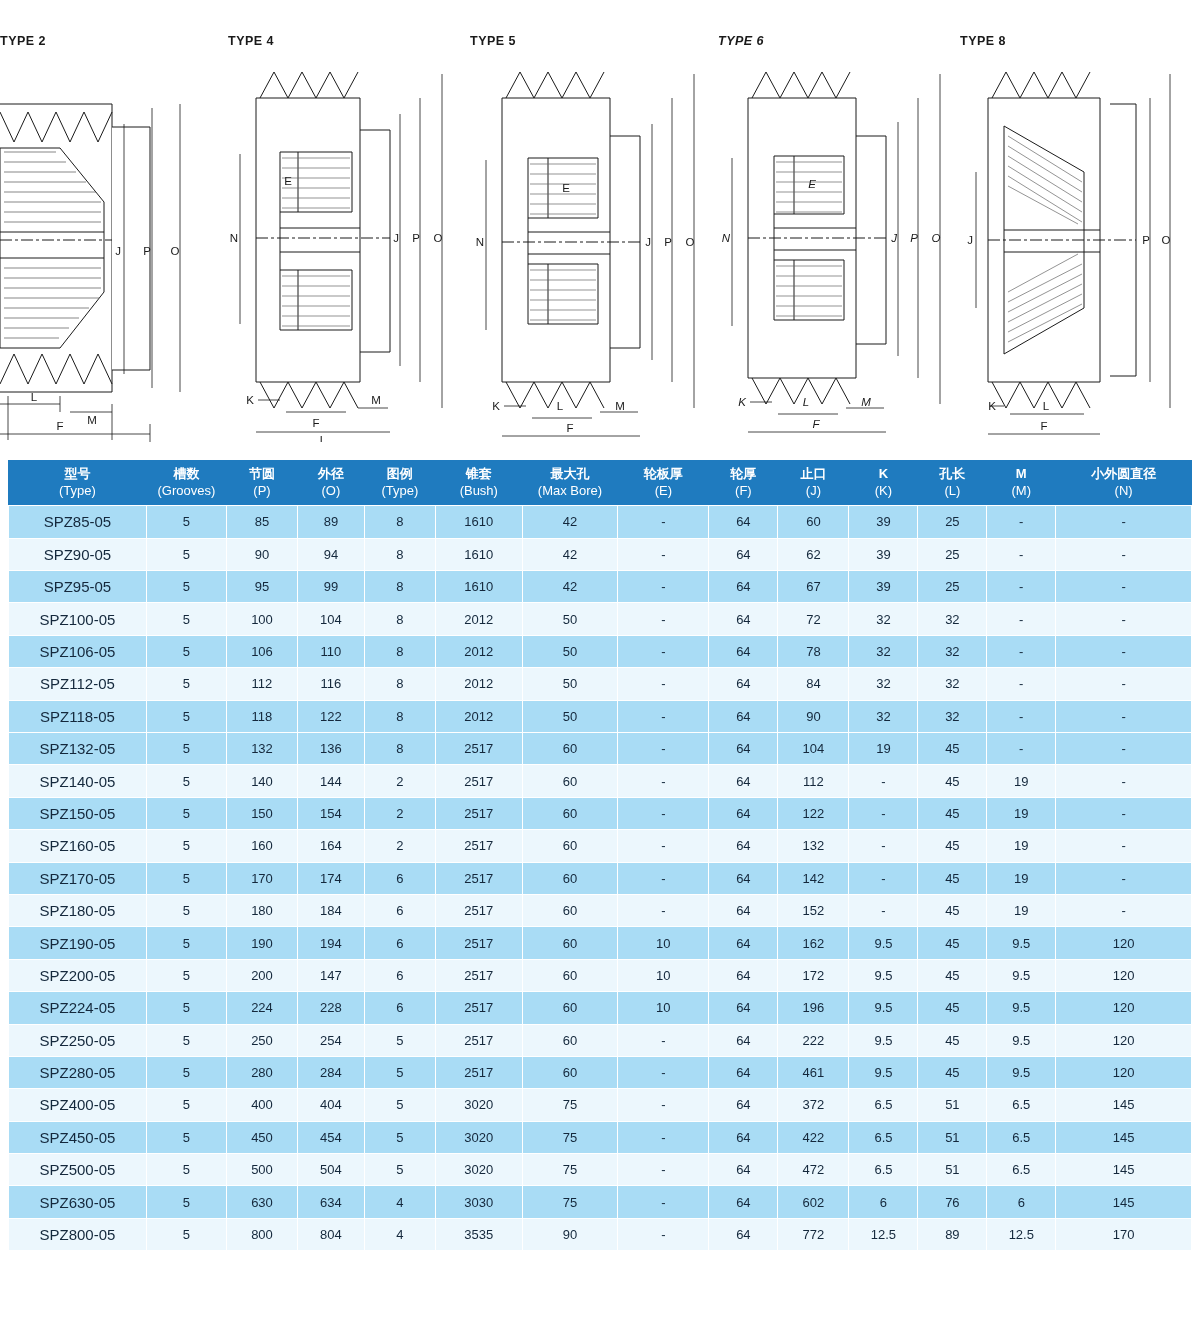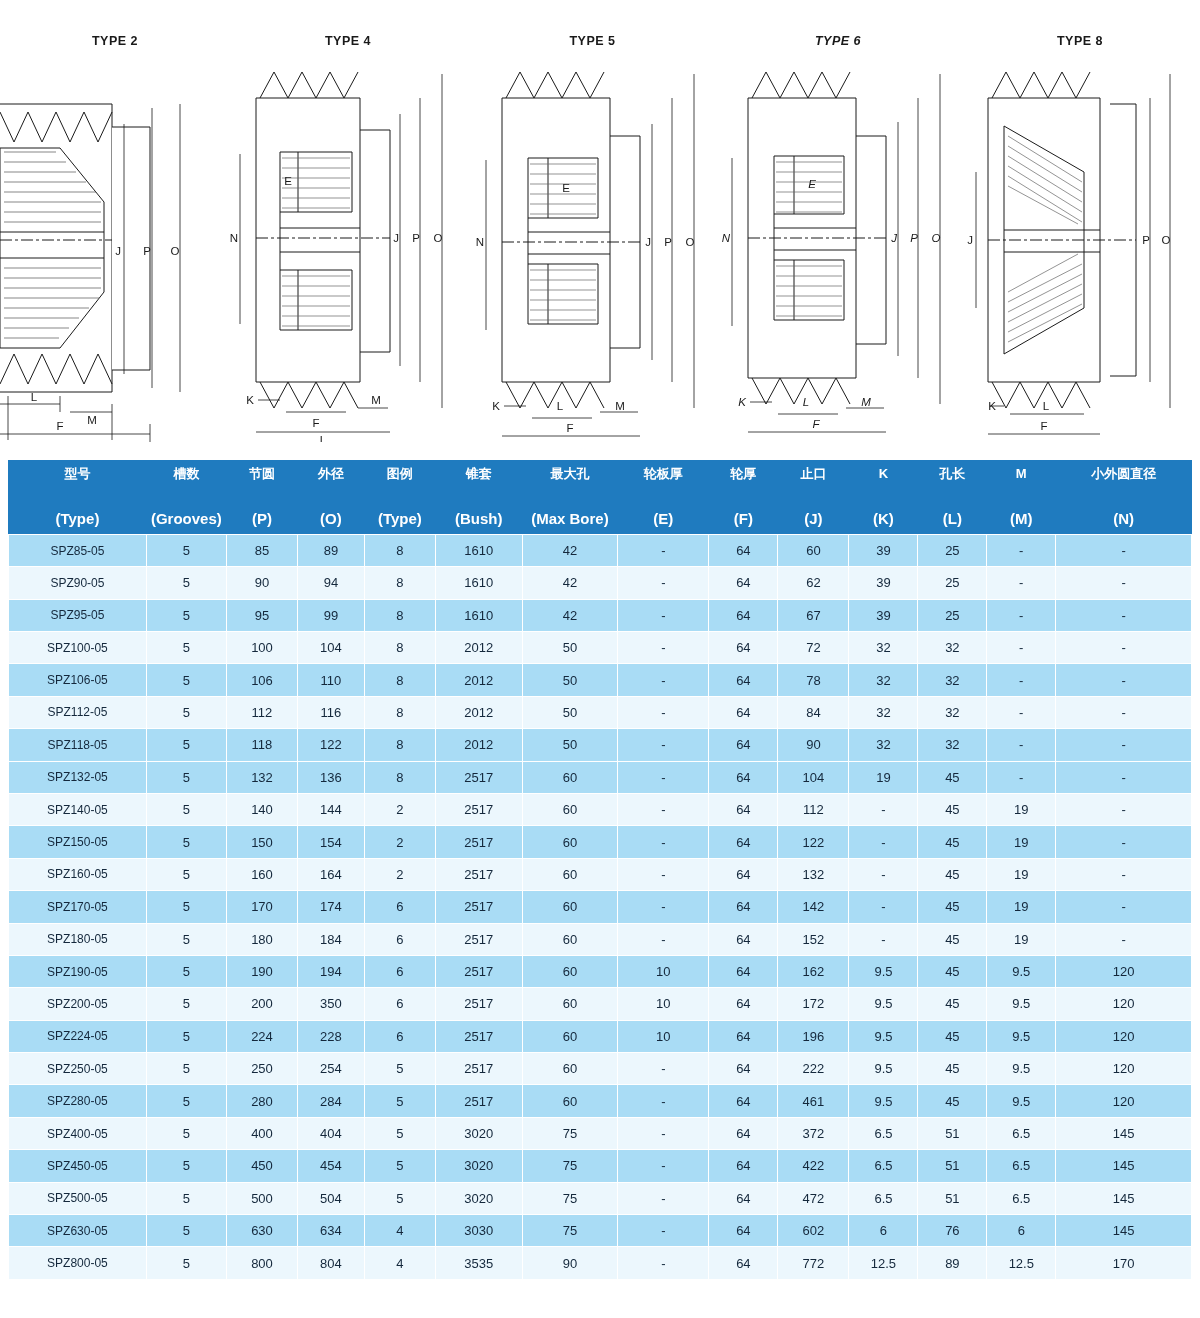--- a/index.html
+++ b/index.html
@@ -23,21 +23,20 @@
   }
   .fig {
     position: absolute;
     top: 18px;
     height: 420px;
   }
   .fig-title {
     position: absolute;
     top: 16px;
     width: 100%;
-    text-align: center;
     font-size: 12.5px;
     font-weight: bold;
     color: #1a1a1a;
     letter-spacing: 0.5px;
   }
   .fig svg { position: absolute; top: 34px; left: 0; }
 
   
   #table-wrap {
     position: absolute;
@@ -60,33 +59,32 @@
     color: #ffffff;
     font-size: 13px;
     font-weight: bold;
     padding: 5px 1px 6px 1px;
     line-height: 1.28;
     border: 1px solid #1f7bbf;
     border-bottom: 1px solid #ffffff;
   }
   thead th .sub {
     display: block;
-    font-size: 15px;
-    font-weight: bold;
-    margin-top: 26px;
+    font-size: 13px;
+    font-weight: normal;
   }
   tbody td {
     font-size: 13px;
     height: 32.4px;
     padding: 0 1px;
     border: 1px solid #ffffff;
   }
   tbody tr.odd td { background: #a9dcf5; }
   tbody tr.even td { background: #ecf7fd; }
-  tbody td.first { font-size: 12px; }
+  tbody td.first { font-size: 15px; }
 </style>
 </head>
 <body>
 
 <div id="page">
 
   <div id="diagrams">
 
     <div class="fig" style="left:0px; width:230px;">
       <div class="fig-title">TYPE 2</div>
@@ -561,21 +559,21 @@
             <td>162</td>
             <td>9.5</td>
             <td>45</td>
             <td>9.5</td>
             <td>120</td>
           </tr>
           <tr class="even">
             <td class="first">SPZ200-05</td>
             <td>5</td>
             <td>200</td>
-            <td>350</td>
+            <td>147</td>
             <td>6</td>
             <td>2517</td>
             <td>60</td>
             <td>10</td>
             <td>64</td>
             <td>172</td>
             <td>9.5</td>
             <td>45</td>
             <td>9.5</td>
             <td>120</td>

